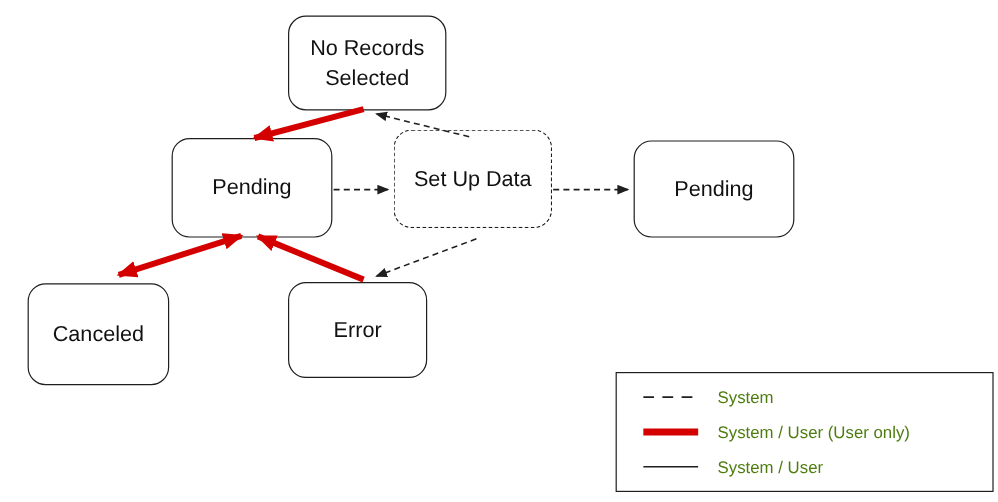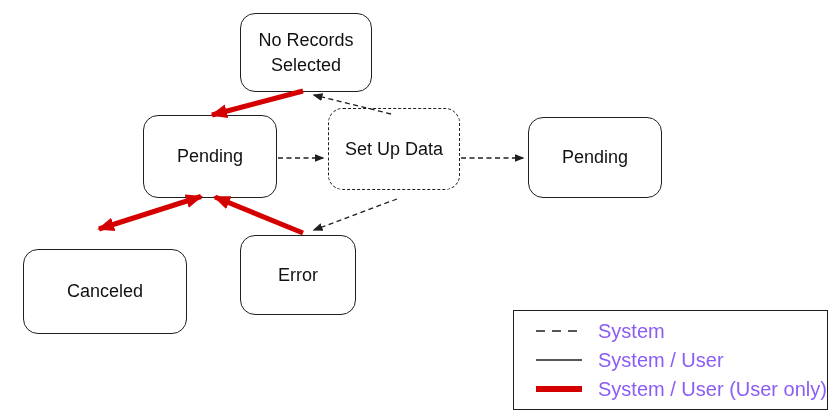--- a/index.html
+++ b/index.html
@@ -24,21 +24,21 @@
     text-align: center;
     font-size: 18px;
     line-height: 1.35;
     padding: 4px 10px;
   }
   .node.dashed { border-style: dashed; }
   #node-no-records { left: 240px; top: 13px;  width: 132px; height: 79px; }
   #node-pending    { left: 143px; top: 115px; width: 134px; height: 83px; }
   #node-setup      { left: 328px; top: 108px; width: 132px; height: 82px; }
   #node-exported   { left: 528px; top: 117px; width: 134px; height: 81px; }
-  #node-canceled   { left: 23px;  top: 249px; width: 164px; height: 85px; }
+  #node-canceled   { left: 23px;  top: 236px; width: 118px; height: 85px; }
   #node-error      { left: 240px; top: 235px; width: 116px; height: 80px; }
 
   svg.arrows {
     position: absolute;
     left: 0; top: 0;
     width: 832px; height: 418px;
     pointer-events: none;
   }
 
   .legend {
@@ -54,21 +54,21 @@
     gap: 13px;
     padding-left: 22px;
   }
   .legend-row {
     display: flex;
     align-items: center;
     gap: 16px;
     height: 16px;
   }
   .legend-row .swatch { width: 46px; height: 10px; display: block; }
-  .legend-row .label { font-size: 20px; color: #8b5cf6; white-space: nowrap; }
+  .legend-row .label { font-size: 14px; color: #4d7c0f; white-space: nowrap; }
 </style>
 </head>
 <body>
 
 <div class="stage">
 
   <div class="node" id="node-no-records">
     <span>No Records Selected</span>
   </div>
   <div class="node" id="node-pending">
@@ -109,25 +109,25 @@
 
   <div class="legend">
     <div class="legend-row">
       <svg class="swatch" viewBox="0 0 46 10">
         <line x1="0" y1="5" x2="46" y2="5" stroke-width="1.5" stroke-dasharray="9 7" stroke="#1f1f1f"></line>
       </svg>
       <span class="label">System</span>
     </div>
     <div class="legend-row">
       <svg class="swatch" viewBox="0 0 46 10">
+        <line x1="0" y1="5" x2="46" y2="5" stroke-width="6" stroke="#d40000"></line>
+      </svg>
+      <span class="label">System / User (User only)</span>
+    </div>
+    <div class="legend-row">
+      <svg class="swatch" viewBox="0 0 46 10">
         <line x1="0" y1="5" x2="46" y2="5" stroke-width="1.3" stroke="#1f1f1f"></line>
       </svg>
       <span class="label">System / User</span>
-    </div>
-    <div class="legend-row">
-      <svg class="swatch" viewBox="0 0 46 10">
-        <line x1="0" y1="5" x2="46" y2="5" stroke-width="6" stroke="#d40000"></line>
-      </svg>
-      <span class="label">System / User (User only)</span>
     </div>
   </div>
 
 </div>
 
 </body></html>

